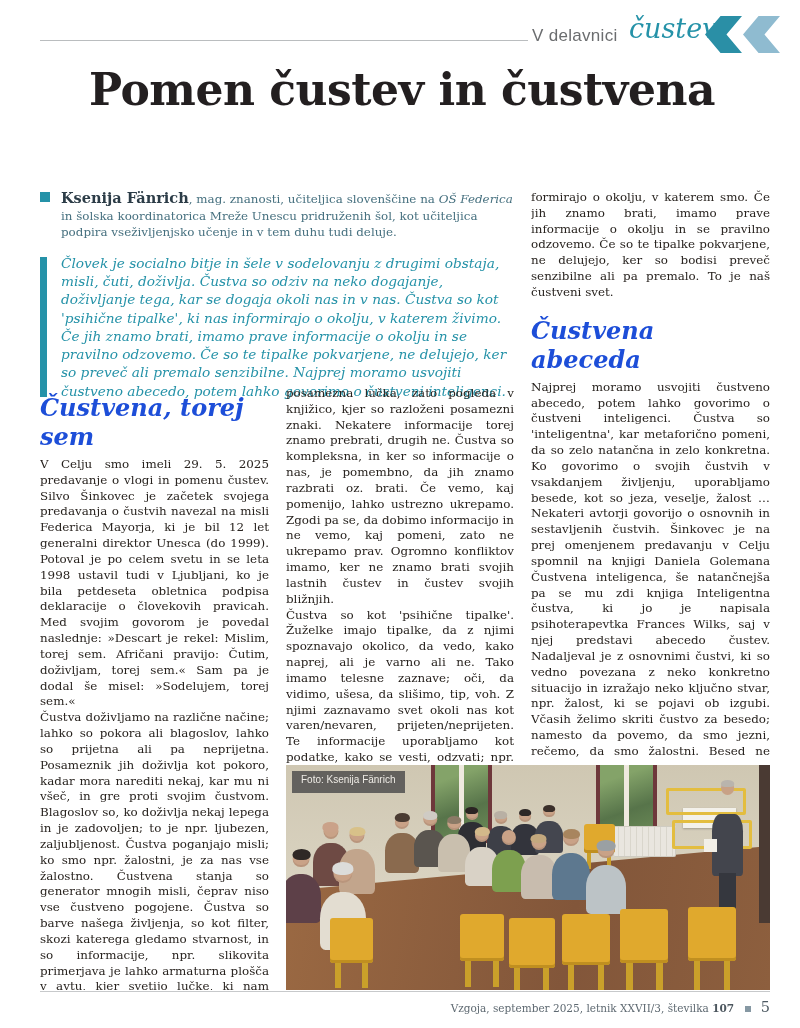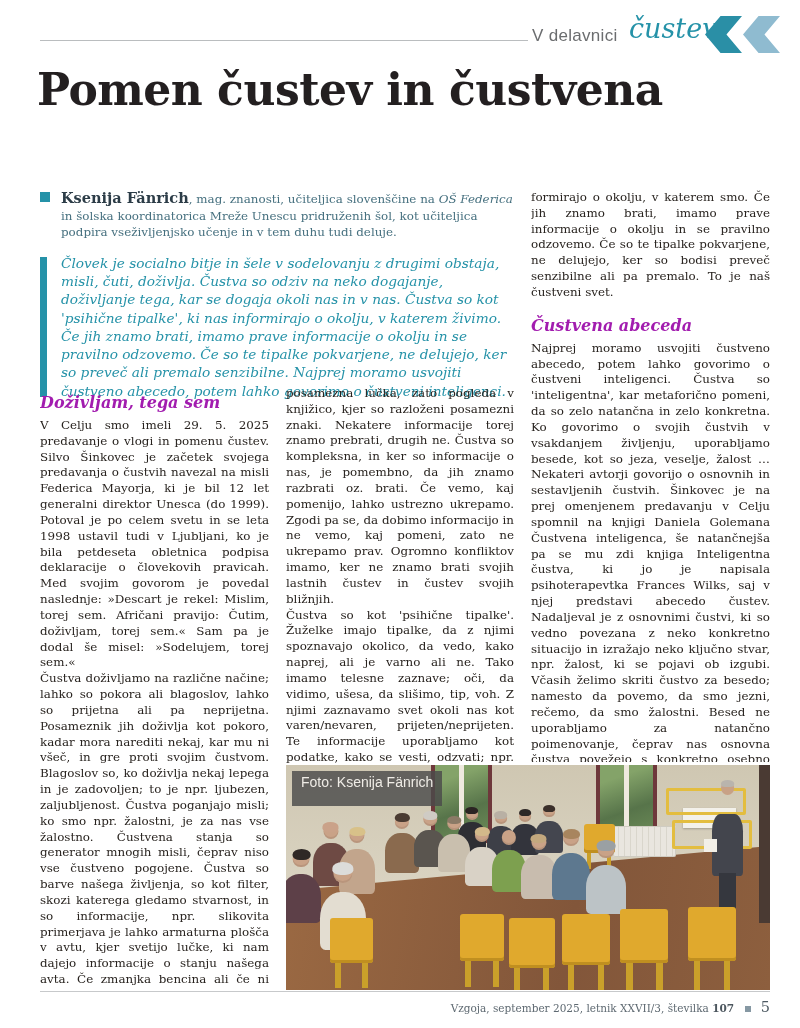--- a/index.html
+++ b/index.html
@@ -13,37 +13,37 @@
   .header-label { position:absolute; left:532px; top:26px; font-family:"Liberation Sans", sans-serif;
     font-size:17px; color:#6b6d6f; letter-spacing:.3px; }
   .header-accent { position:absolute; left:629px; top:13px; font-family:"DejaVu Serif", serif;
     font-style:italic; font-size:27px; color:#2592a8; }
   .chev { position:absolute; top:16px; width:37px; height:37px;
     clip-path:polygon(42% 0, 100% 0, 58% 50%, 100% 100%, 42% 100%, 0 50%); }
   .chev-dark  { left:705px; background:#2a8fa6; }
   .chev-light { left:743px; background:#8fbbd0; }
   
   .title { position:absolute; left:37px; top:64px; width:730px;
-    font-size:44px; line-height:1.17; font-weight:700; color:#231f20; letter-spacing:-.5px; }
+    font-size:44px; line-height:1.17; font-weight:700; color:#231f20; letter-spacing:-.5px;text-align:center; }
   
   .author { position:absolute; left:40px; top:188px; width:474px; }
   .author-bullet { position:absolute; left:0; top:4px; width:10px; height:10px; background:#2592a8; }
   .author-text { margin-left:21px; font-size:11.9px; line-height:1.38; color:#46707f; text-align:left; }
   .author-name { font-weight:700; font-size:14.5px; color:#2c3c47; }
   .author-school { font-style:italic; }
   
   .quote { position:absolute; left:40px; top:254px; width:480px; }
   .quote-bar { position:absolute; left:0; top:3px; width:7px; height:140px; background:#2592a8; }
   .quote-text { margin-left:21px; font-style:italic; font-size:13.7px; line-height:1.33; color:#2592a8; }
   
   .col { position:absolute; overflow:hidden; }
   .col1 { left:40px;  top:386px; width:229px; height:604px; }
   .col2 { left:286px; top:386px; width:228px; height:377px; }
   .col3 { left:531px; top:190px; width:239px; height:572px; }
-  .section-heading { font-style:italic; font-weight:700; font-size:16px; color:#a21caf; margin:7px 0 6px 0; }
+  .section-heading { font-style:italic; font-weight:700; font-size:24px; color:#1d4ed8; margin:7px 0 6px 0; }
   .mt { margin-top:15px; }
   .col p.body { margin:0; font-size:11.9px; line-height:1.33; text-align:justify; color:#28231f; }
   
   .photo { position:absolute; left:286px; top:765px; width:484px; height:225px; overflow:hidden; background:#d6cfbd; }
   .ph-wall { position:absolute; inset:0; background:linear-gradient(#cfc7b2, #ddd7c6 70%); }
   .ph-floor { position:absolute; inset:0; background:linear-gradient(100deg,#9c6a43,#82563a 60%,#8d5f3e);
     clip-path:polygon(0 56%, 100% 36%, 100% 100%, 0 100%); }
   .ph-window { position:absolute; top:0; height:33%; border:4px solid #6e383b; border-top:none;
     background:
       linear-gradient(90deg, transparent 46%, #efe9df 46%, #efe9df 54%, transparent 54%),
@@ -51,21 +51,21 @@
   .ph-win1 { left:30%; width:11%; }
   .ph-win2 { left:64%; width:11%; }
   .ph-radiator { position:absolute; left:67.5%; top:27%; width:13%; height:14%; background:#e9e6df;
     border-radius:2px; box-shadow:inset 0 0 0 1px #cfccc2;
     background-image:repeating-linear-gradient(90deg,#e9e6df 0 5px,#d9d6cc 5px 6px); }
   .ph-board { position:absolute; left:82%; top:19%; width:11%; height:9%; background:#f3f1ea; box-shadow:0 1px 2px rgba(0,0,0,.25); }
   .ph-tables { position:absolute; left:77%; top:10%; width:20%; height:34%; }
   .ph-tables div { position:absolute; border:3px solid #e3bd3f; border-radius:2px; background:transparent; }
   .ph-door { position:absolute; right:0; top:0; width:2.2%; height:70%; background:#4a3a33; }
   .caption { position:absolute; left:6px; top:6px; background:rgba(75,75,75,.82); color:#efece6;
-    font-family:"Liberation Sans", sans-serif; font-size:14px; padding:3px 9px 16px; }
+    font-family:"Liberation Sans", sans-serif; font-size:10px; padding:3px 9px 8px; }
   
   .pf { position:absolute; }
   .pf .hd { position:absolute; top:0; left:50%; transform:translateX(-50%); width:42%; aspect-ratio:1/1;
     border-radius:50%; background:var(--s,#c9a287); box-shadow:inset 0 -2px 0 rgba(0,0,0,.08); }
   .pf .hd::before { content:""; position:absolute; inset:-8% -4% 45% -4%; border-radius:50% 50% 40% 40%; background:var(--h,#6b5a4c); }
   .pf .bd { position:absolute; bottom:0; left:0; right:0; height:68%; background:var(--c,#777);
     border-radius:45% 45% 12% 12%; }
   
   .chair { position:absolute; background:#e0a92d; border-radius:3px; box-shadow:inset 0 -3px 0 #c08f20; }
   .chair::after { content:""; position:absolute; left:12%; right:12%; top:100%; height:55%;
@@ -106,21 +106,21 @@
       <span class="author-name">Ksenija Fänrich</span><span>, mag. znanosti, učiteljica slovenščine na </span><span class="author-school">OŠ Federica</span><span> in šolska koordinatorica Mreže Unescu pridruženih šol, kot učiteljica podpira vseživljenjsko učenje in v tem duhu tudi deluje.</span>
     </div>
   </div>
 
   <div class="quote">
     <span class="quote-bar"></span>
     <div class="quote-text">Človek je socialno bitje in šele v sodelovanju z drugimi obstaja, misli, čuti, doživlja. Čustva so odziv na neko dogajanje, doživljanje tega, kar se dogaja okoli nas in v nas. Čustva so kot 'psihične tipalke', ki nas informirajo o okolju, v katerem živimo. Če jih znamo brati, imamo prave informacije o okolju in se pravilno odzovemo. Če so te tipalke pokvarjene, ne delujejo, ker so preveč ali premalo senzibilne. Najprej moramo usvojiti čustveno abecedo, potem lahko govorimo o čustveni inteligenci.</div>
   </div>
 
   <div class="col col1">
-    <h2 class="section-heading">Doživljam, tega sem</h2>
+    <h2 class="section-heading">Čustvena, torej sem</h2>
     <p class="body">V Celju smo imeli 29. 5. 2025 predavanje o vlogi in pomenu čustev. Silvo Šinkovec je začetek svojega predavanja o čustvih navezal na misli Federica Mayorja, ki je bil 12 let generalni direktor Unesca (do 1999). Potoval je po celem svetu in se leta 1998 ustavil tudi v Ljubljani, ko je bila petdeseta obletnica podpisa deklaracije o človekovih pravicah. Med svojim govorom je povedal naslednje: »Descart je rekel: Mislim, torej sem. Afričani pravijo: Čutim, doživljam, torej sem.« Sam pa je dodal še misel: »Sodelujem, torej sem.«</p>
     <p class="body">Čustva doživljamo na različne načine; lahko so pokora ali blagoslov, lahko so prijetna ali pa neprijetna. Posameznik jih doživlja kot pokoro, kadar mora narediti nekaj, kar mu ni všeč, in gre proti svojim čustvom. Blagoslov so, ko doživlja nekaj lepega in je zadovoljen; to je npr. ljubezen, zaljubljenost. Čustva poganjajo misli; ko smo npr. žalostni, je za nas vse žalostno. Čustvena stanja so generator mnogih misli, čeprav niso vse čustveno pogojene. Čustva so barve našega življenja, so kot filter, skozi katerega gledamo stvarnost, in so informacije, npr. slikovita primerjava je lahko armaturna plošča v avtu, kjer svetijo lučke, ki nam dajejo informacije o stanju našega avta. Če zmanjka bencina ali če ni olja, zasveti oranžna lučka. Voznik, ki ne ve, kaj pomeni</p>
   </div>
 
   <div class="col col2">
     <p class="body">posamezna lučka, zato pogleda v knjižico, kjer so razloženi posamezni znaki. Nekatere informacije torej znamo prebrati, drugih ne. Čustva so kompleksna, in ker so informacije o nas, je pomembno, da jih znamo razbrati oz. brati. Če vemo, kaj pomenijo, lahko ustrezno ukrepamo. Zgodi pa se, da dobimo informacijo in ne vemo, kaj pomeni, zato ne ukrepamo prav. Ogromno konfliktov imamo, ker ne znamo brati svojih lastnih čustev in čustev svojih bližnjih.</p>
     <p class="body">Čustva so kot 'psihične tipalke'. Žuželke imajo tipalke, da z njimi spoznavajo okolico, da vedo, kako naprej, ali je varno ali ne. Tako imamo telesne zaznave; oči, da vidimo, ušesa, da slišimo, tip, voh. Z njimi zaznavamo svet okoli nas kot varen/nevaren, prijeten/neprijeten. Te informacije uporabljamo kot podatke, kako se vesti, odzvati; npr. hrane, ki smrdi, ne bomo pojedli. 'Psihične tipalke' – čustva nas in-</p>
   </div>
 
   <div class="col col3">

